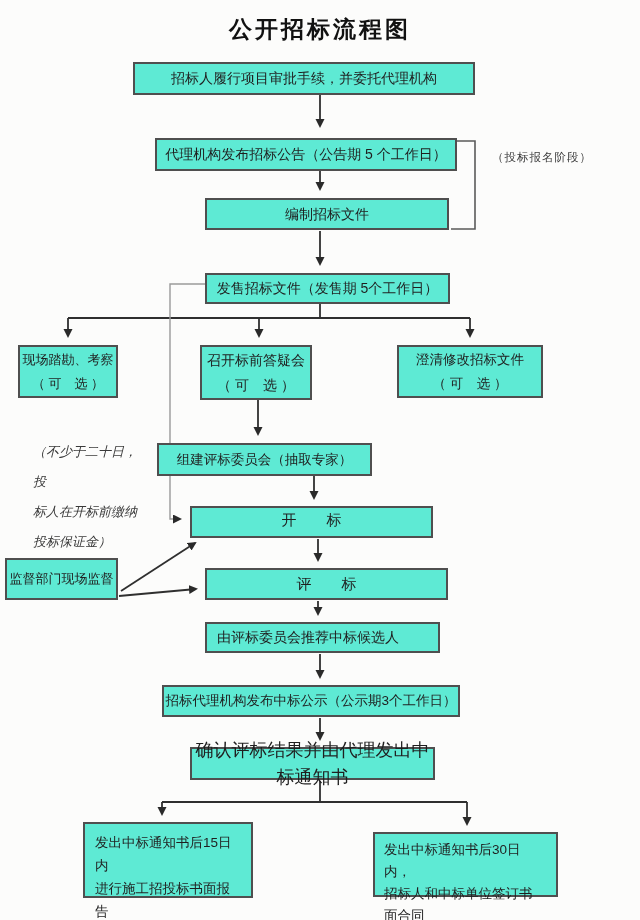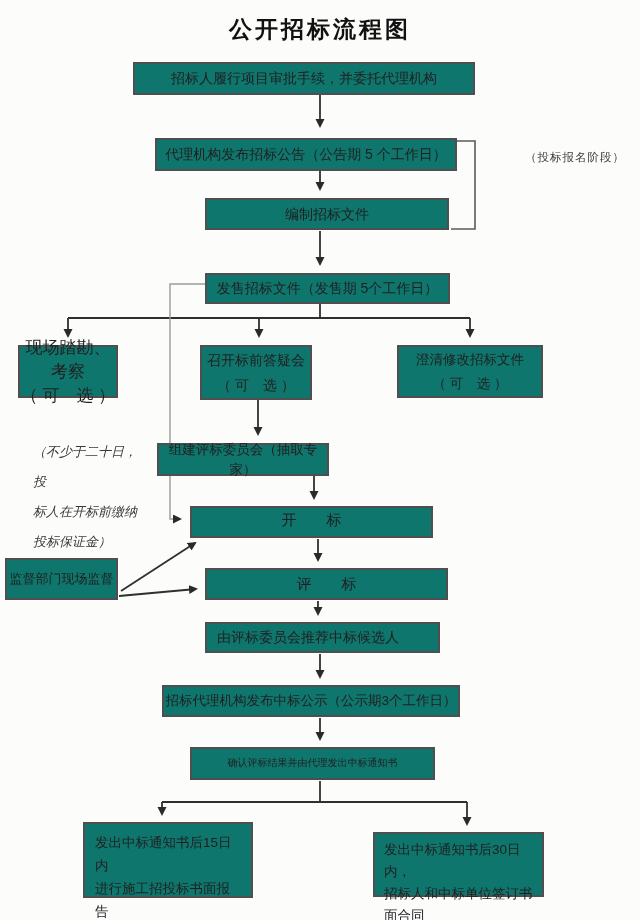--- a/index.html
+++ b/index.html
@@ -18,52 +18,52 @@
     text-align:center;
     font-size:23px;font-weight:bold;color:#111;
     letter-spacing:3px;
   }
   svg.connectors{
     position:absolute;left:0;top:0;z-index:1;
     pointer-events:none;
   }
   .node{
     position:absolute;z-index:2;
-    border:2px solid #4f4f4f;background:#0f766e;
+    border:2px solid #4f4f4f;background:#5eead4;
     box-sizing:border-box;
     display:flex;align-items:center;justify-content:center;
     text-align:center;
     font-size:14px;color:#1f1f1f;
     white-space:pre-line;
     line-height:1.45;
   }
   .node.align-left{justify-content:flex-start;text-align:left;}
   .note{
     position:absolute;z-index:2;
     color:#3a3a3a;white-space:pre-line;
   }
   
   #n-approval   {left:133px;top:62px; width:342px;height:33px;}
   #n-announce   {left:155px;top:138px;width:302px;height:33px;}
   #n-prepare    {left:205px;top:198px;width:244px;height:32px;border-width:2.5px;}
   #n-sell       {left:205px;top:273px;width:245px;height:31px;}
-  #n-site       {left:18px; top:345px;width:100px;height:53px;font-size:17px;line-height:24px;}
+  #n-site       {left:18px; top:345px;width:100px;height:53px;font-size:13px;line-height:24px;}
   #n-qa         {left:200px;top:345px;width:112px;height:55px;line-height:25px;}
   #n-clarify    {left:397px;top:345px;width:146px;height:53px;font-size:13.5px;line-height:24px;}
-  #n-committee  {left:157px;top:443px;width:172px;height:33px;font-size:13.5px;}
+  #n-committee  {left:157px;top:443px;width:215px;height:33px;font-size:13.5px;}
   #n-opening    {left:190px;top:506px;width:243px;height:32px;font-size:15px;font-family:Liberation Mono, monospace;}
   #n-evaluation {left:205px;top:568px;width:243px;height:32px;font-size:15px;}
   #n-recommend  {left:205px;top:622px;width:235px;height:31px;padding-left:10px;}
   #n-publicity  {left:162px;top:685px;width:298px;height:32px;font-size:13.5px;border-width:2.5px;}
-  #n-confirm    {left:190px;top:747px;width:245px;height:33px;font-size:10px;}
+  #n-confirm    {left:190px;top:747px;width:245px;height:33px;font-size:18px;}
   #n-filing     {left:83px; top:822px;width:170px;height:76px;font-size:13.5px;line-height:23px;align-items:flex-start;padding:7px 10px;}
-  #n-contract   {left:373px;top:832px;width:171px;height:65px;font-size:13.5px;line-height:22px;align-items:flex-start;padding:5px 9px;}
+  #n-contract   {left:373px;top:832px;width:185px;height:65px;font-size:13.5px;line-height:22px;align-items:flex-start;padding:5px 9px;}
   #n-supervision{left:5px;  top:558px;width:113px;height:42px;font-size:13px;}
   
-  #note-phase  {left:492px;top:150px;font-size:11.5px;letter-spacing:1px;margin-left:33px;}
+  #note-phase  {left:492px;top:150px;font-size:11.5px;letter-spacing:1px;}
   #note-deposit{left:33px; top:437px;font-size:13px;line-height:30px;width:110px;font-style:italic;}
   
   #watermark{
     position:absolute;left:410px;top:861px;z-index:5;
     display:flex;align-items:center;gap:4px;
     color:#b9b9b9;opacity:.95;
   }
   #watermark .wm-text{
     font-size:24px;letter-spacing:.5px;color:#b7b7b7;
     white-space:nowrap;

